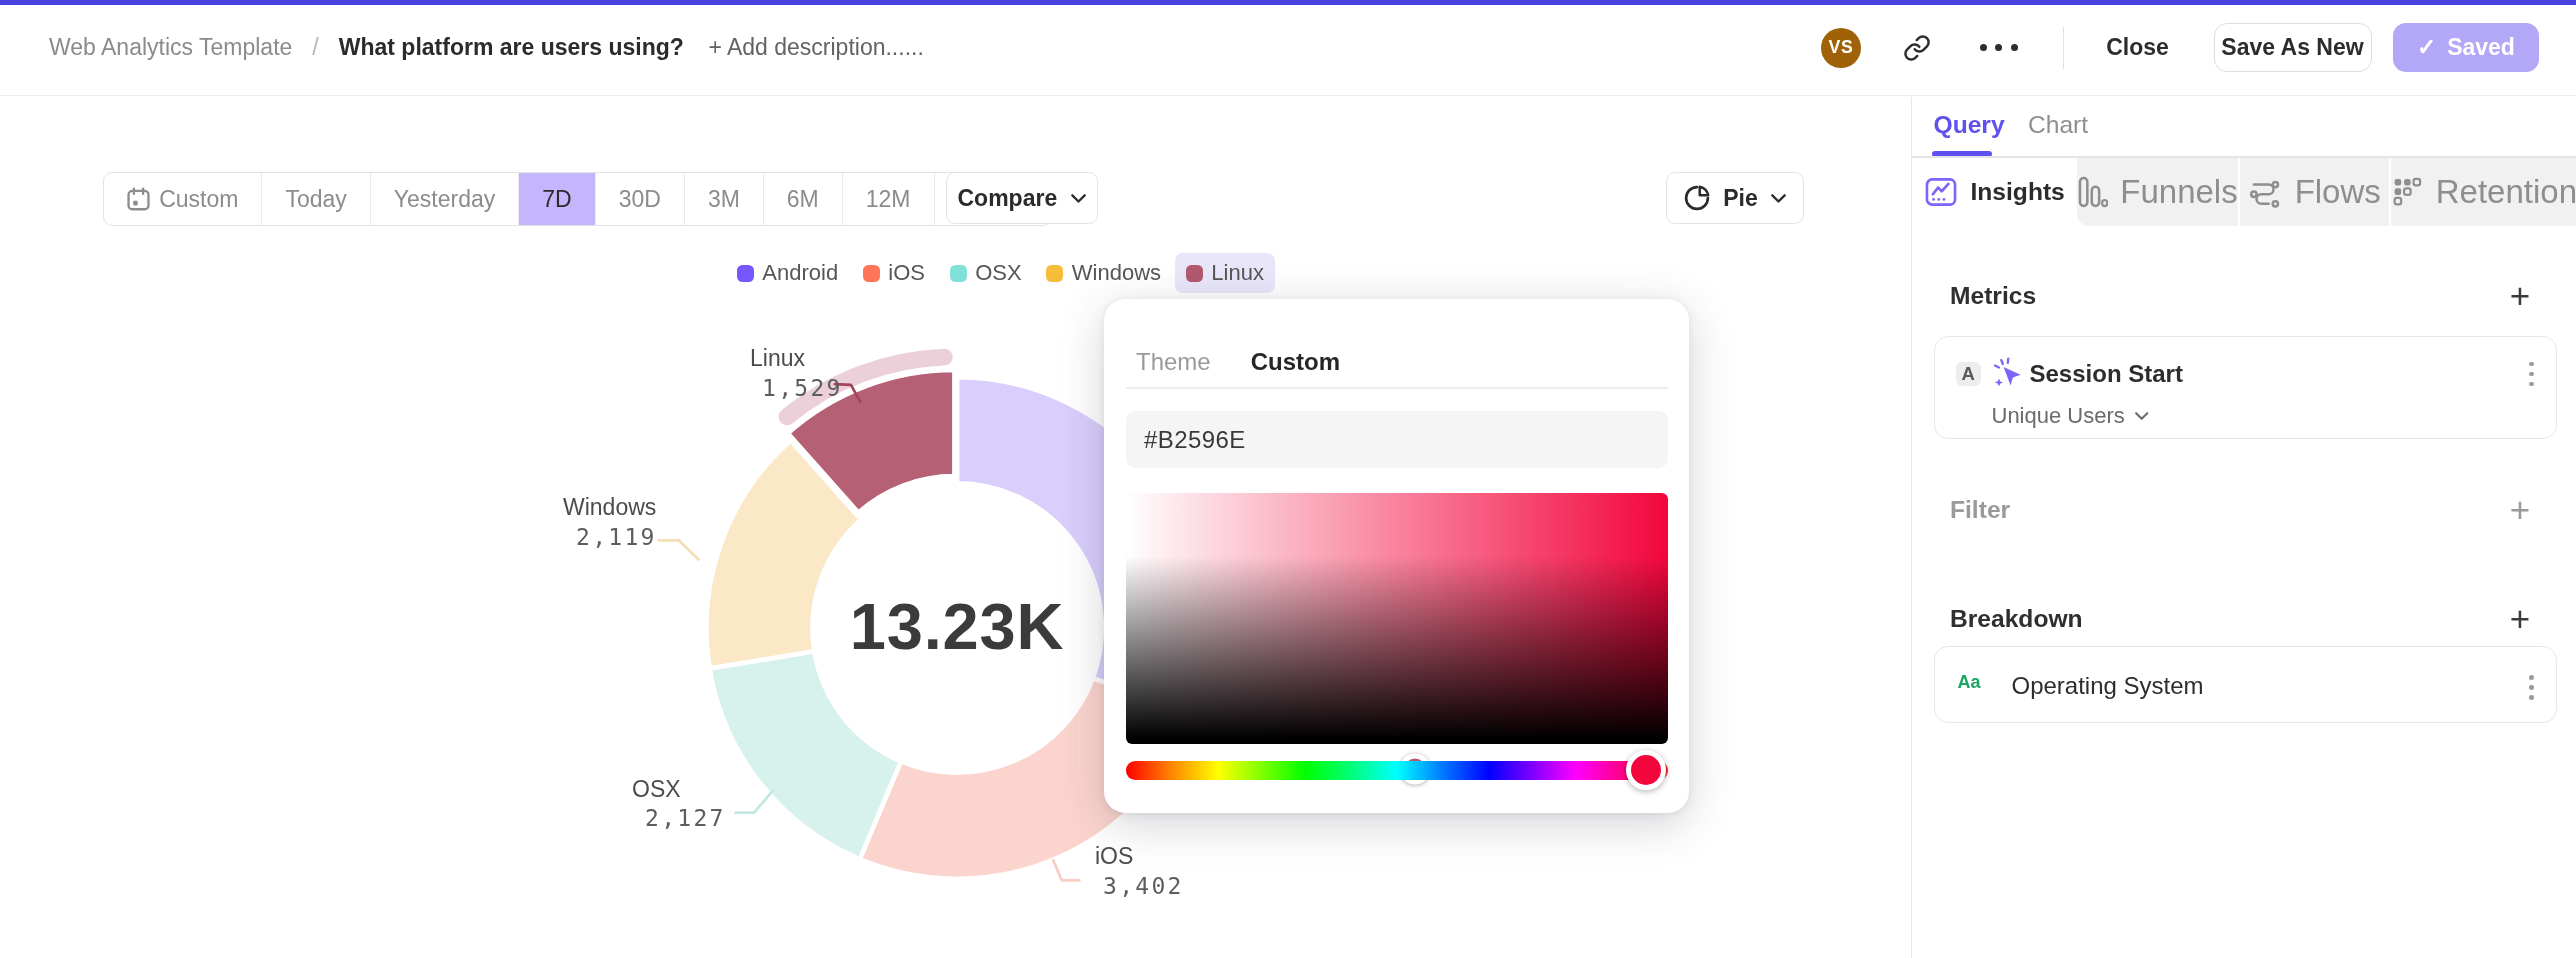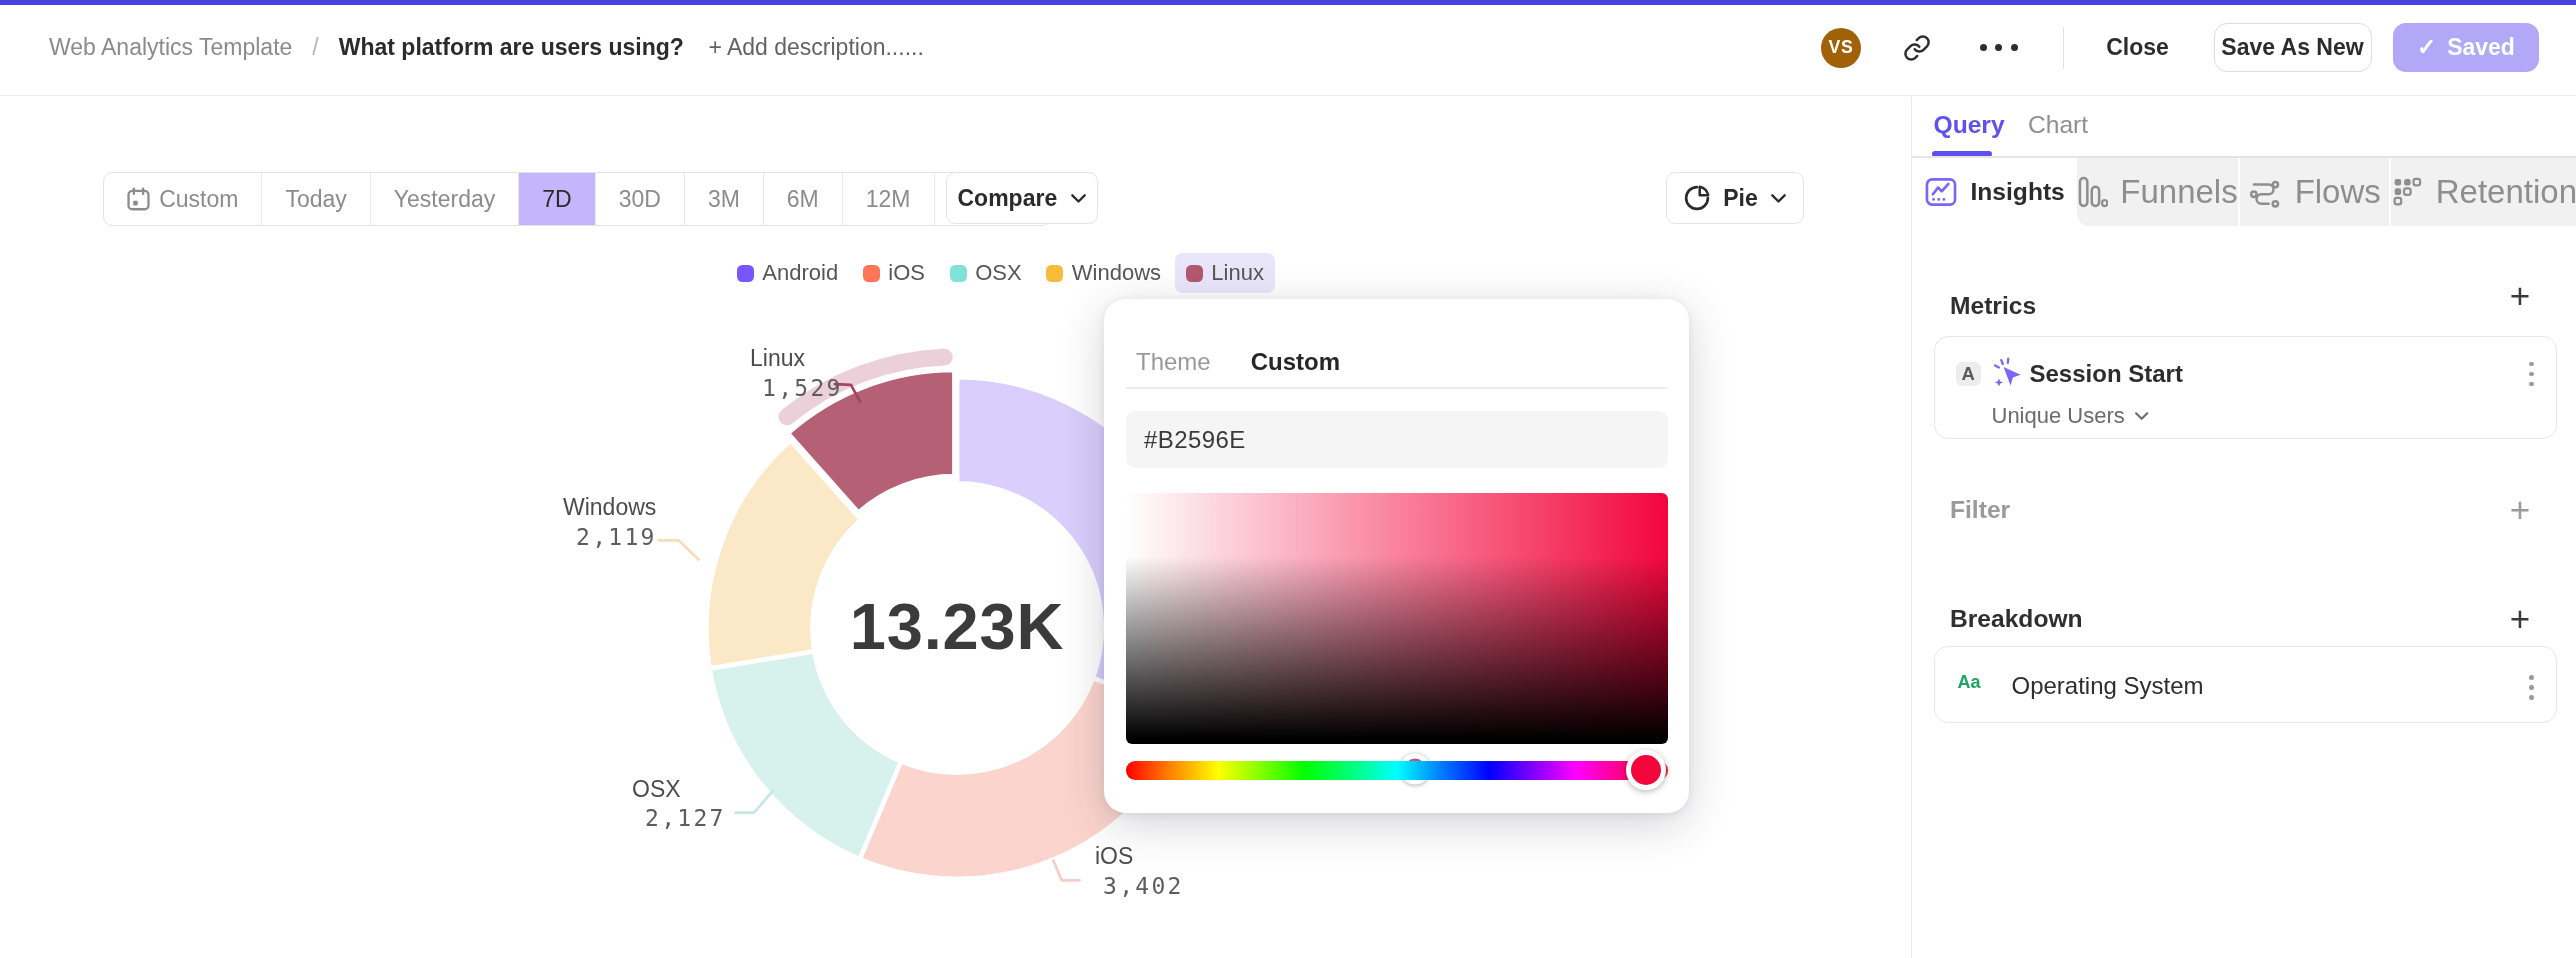--- a/index.html
+++ b/index.html
@@ -311,21 +311,21 @@
           <rect x="31" y="5" width="9" height="9" rx="3" fill="none" stroke="#8e8e8e" stroke-width="3"></rect>
           <rect x="5" y="18" width="9" height="9" rx="3"></rect>
           <rect x="18" y="18" width="9" height="9" rx="3" fill="none" stroke="#8e8e8e" stroke-width="3"></rect>
           <rect x="5" y="31" width="9" height="9" rx="3" fill="none" stroke="#8e8e8e" stroke-width="3"></rect>
         </svg>
       </span>
       <span>Retention</span>
     </div>
   </div>
 
-  <div class="sec-head" style="top:195px;">Metrics</div>
+  <div class="sec-head" style="top:185px;">Metrics</div>
   <div class="sec-add" style="left:591px;top:183px;">+</div>
 
   <div class="card" style="top:239px;height:103px;">
     <div class="badge-a" style="top:24.6px;">A</div>
     <span class="abs" style="left:57px;top:20px;display:flex;">
       <svg width="34" height="34" viewBox="0 0 44 44">
         <path d="M15 13 L37 23 L27 26.5 L24 37 Z" fill="#7A66F8"></path>
         <line x1="12" y1="4" x2="14" y2="9" stroke="#7A66F8" stroke-width="3" stroke-linecap="round"></line>
         <line x1="4" y1="11" x2="9" y2="13.5" stroke="#7A66F8" stroke-width="3" stroke-linecap="round"></line>
         <line x1="21" y1="2" x2="20.5" y2="7.5" stroke="#7A66F8" stroke-width="3" stroke-linecap="round"></line>

